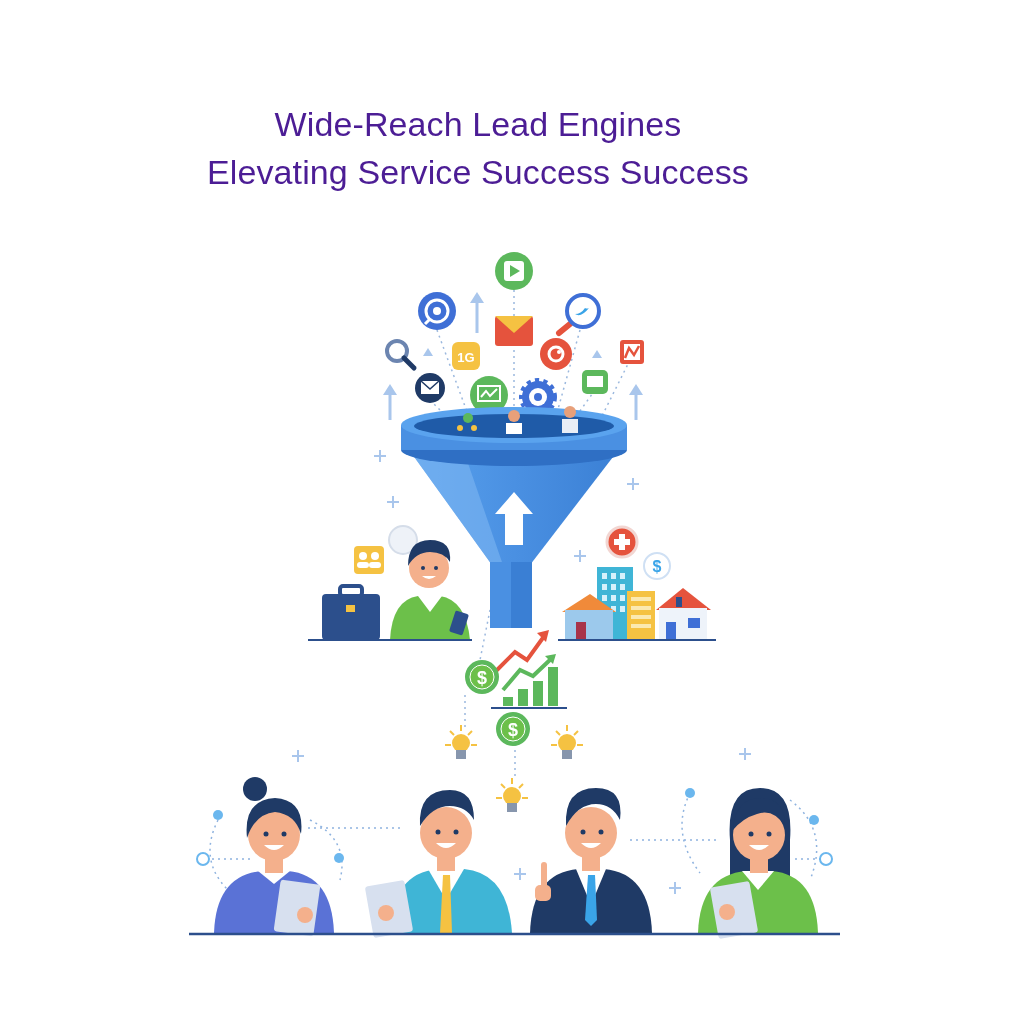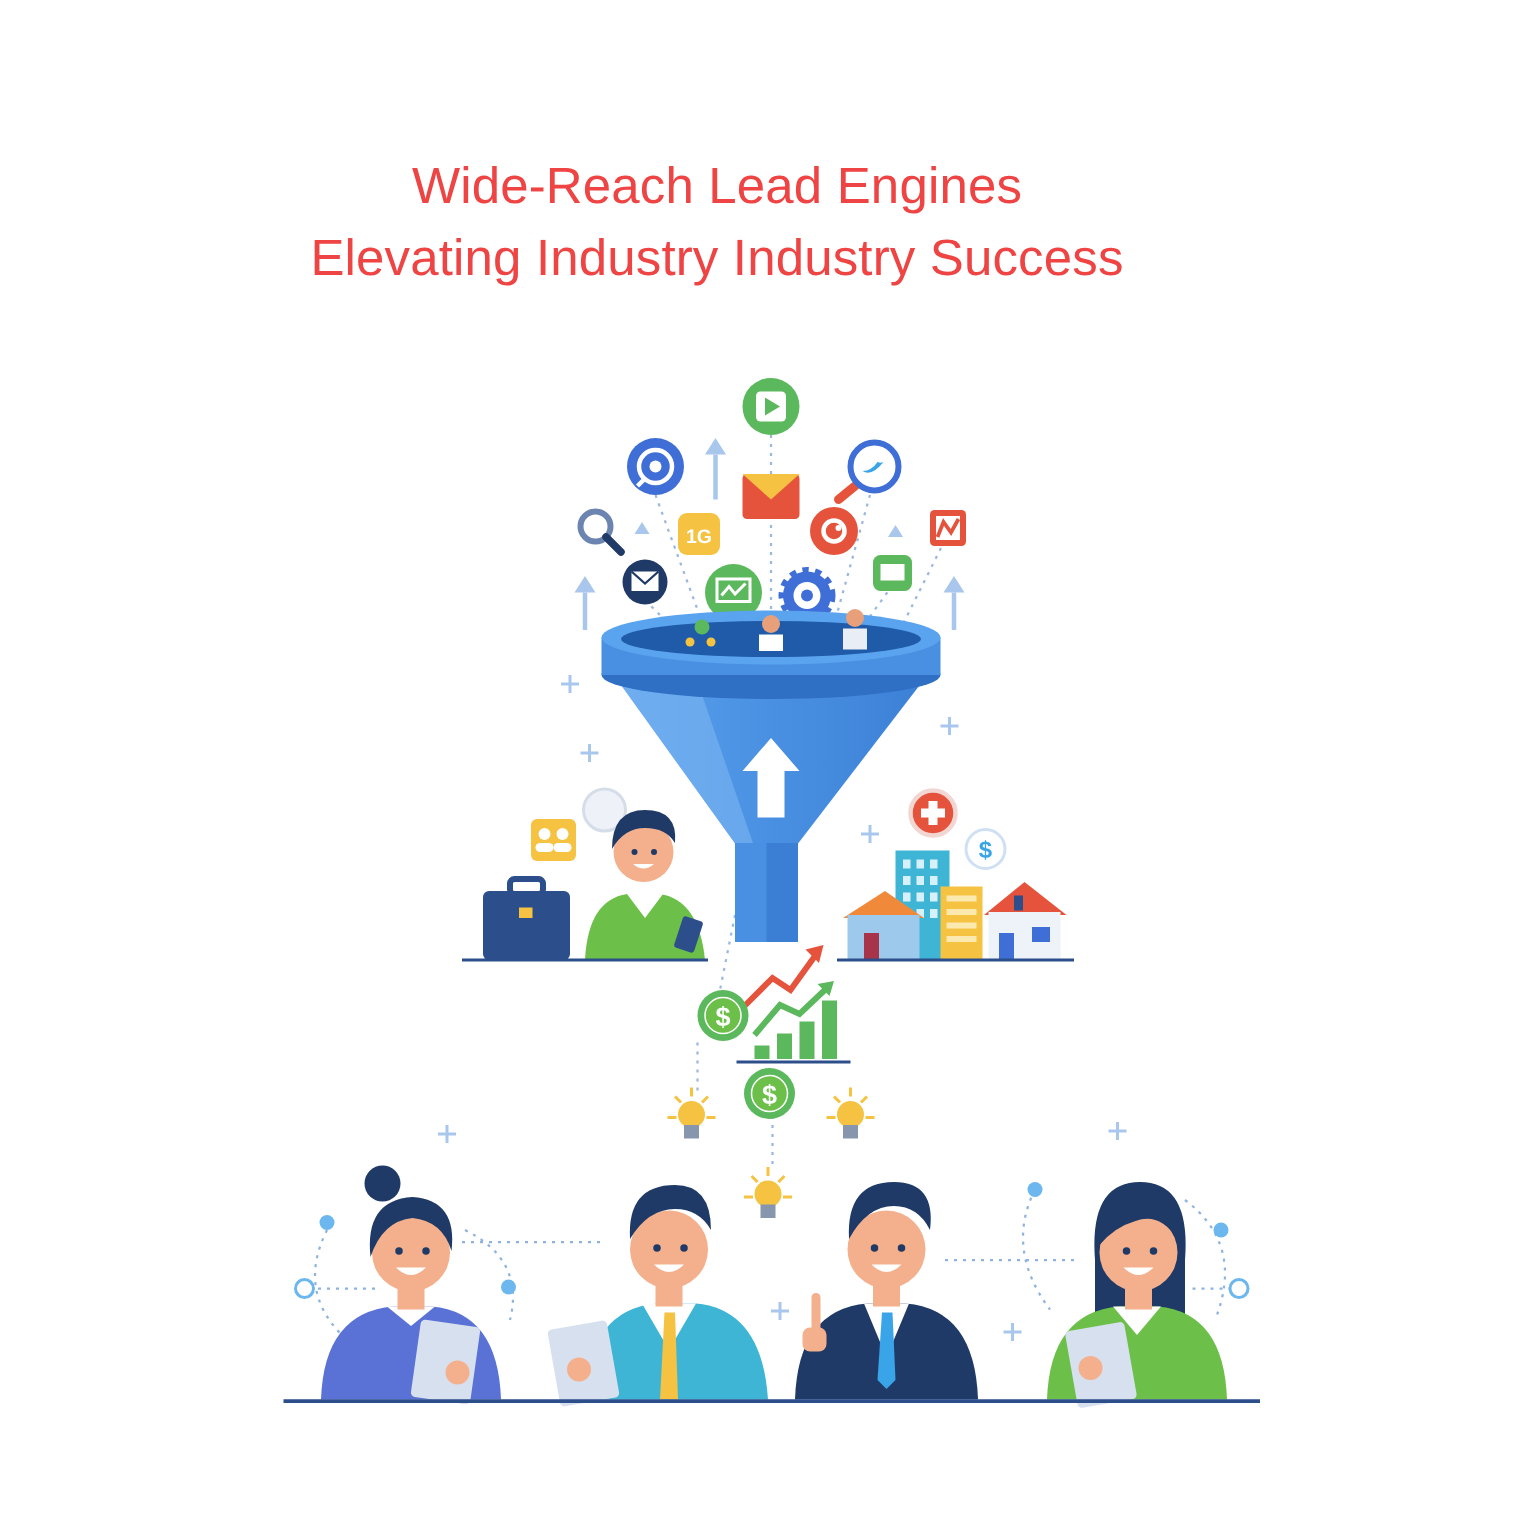--- a/index.html
+++ b/index.html
@@ -4,33 +4,33 @@
 <style>
   html, body { margin: 0; padding: 0; }
   body {
     width: 1024px; height: 1024px; overflow: hidden;
     background: #ffffff;
     font-family: "Liberation Sans", "DejaVu Sans", sans-serif;
     position: relative;
   }
   .title-block {
     position: absolute; left: 0; top: 100px; width: 956px;
-    text-align: center; color: #ef4444;
+    text-align: center; color: #4c1d95;
   }
   .title-line {
     font-size: 34px; line-height: 48px; font-weight: 400; letter-spacing: 0.1px;
   }
   svg.scene { position: absolute; left: 0; top: 0; }
 </style>
 </head>
 <body>
 
 <div class="title-block">
   <div class="title-line">Wide-Reach Lead Engines</div>
-  <div class="title-line">Elevating Industry Industry Success</div>
+  <div class="title-line">Elevating Service Success Success</div>
 </div>
 
 <svg class="scene" width="1024" height="1024" viewBox="0 0 1024 1024">
   <defs>
     <linearGradient id="funnelGrad" x1="0" x2="1">
       <stop offset="0" stop-color="#5aa3ee"></stop>
       <stop offset="0.5" stop-color="#4a90e2"></stop>
       <stop offset="1" stop-color="#3a7fd4"></stop>
     </linearGradient>
   </defs>

